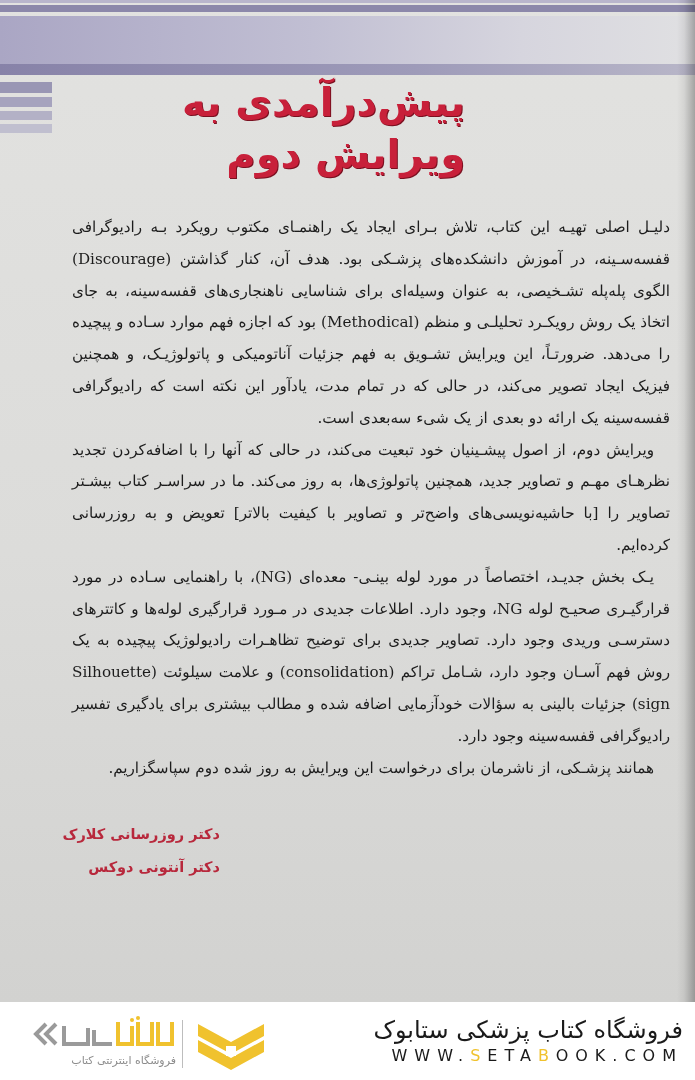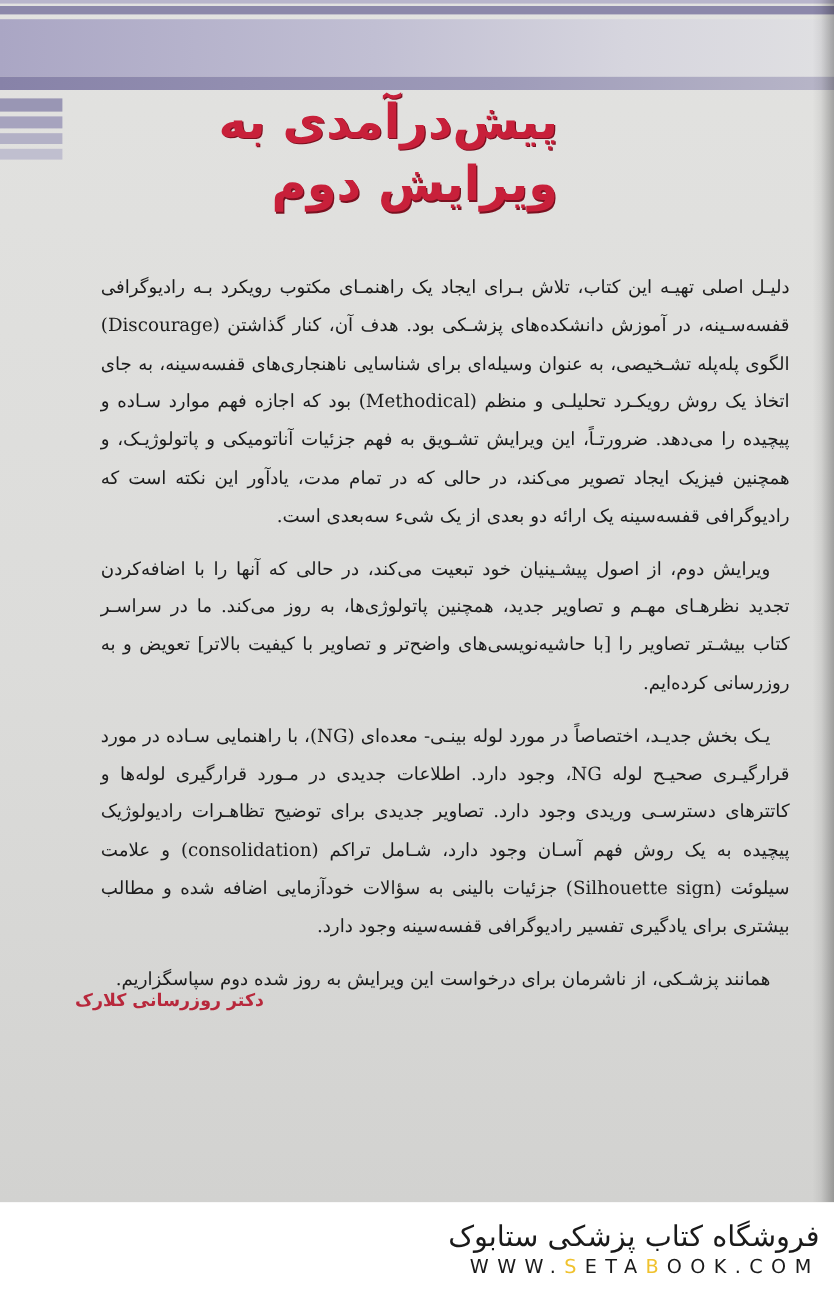--- a/index.html
+++ b/index.html
@@ -35,21 +35,21 @@
       font-size: 40px; line-height: 52px; color: #c8203a;
       text-shadow: 1px 1px 0 #7a1020;
     }
 
     .body-text {
       position: absolute; left: 72px; top: 212px; width: 598px;
       direction: rtl; text-align: justify; text-align-last: right;
       font-family: "DejaVu Serif", serif; font-size: 15.2px; line-height: 31.8px;
       color: #1c1c1c;
     }
-    .body-text p { margin: 12px; }
+    .body-text p { margin: 0; }
     .body-text p.indent { text-indent: 16px; }
 
     .authors {
       position: absolute; left: 60px; top: 818px; width: 160px;
       direction: rtl; text-align: right;
       font-family: "DejaVu Sans", sans-serif; font-weight: bold;
       font-size: 14.5px; line-height: 33px; color: #b8283c;
     }
 
     
@@ -93,20 +93,44 @@
 
   <div class="body-text">
     <p>دلیـل اصلی تهیـه این کتاب، تلاش بـرای ایجاد یک راهنمـای مکتوب رویکرد بـه رادیوگرافی قفسه‌سـینه، در آموزش دانشکده‌های پزشـکی بود. هدف آن، کنار گذاشتن (Discourage) الگوی پله‌پله تشـخیصی، به عنوان وسیله‌ای برای شناسایی ناهنجاری‌های قفسه‌سینه، به جای اتخاذ یک روش رویکـرد تحلیلـی و منظم (Methodical) بود که اجازه فهم موارد سـاده و پیچیده را می‌دهد. ضرورتـاً، این ویرایش تشـویق به فهم جزئیات آناتومیکی و پاتولوژیـک، و همچنین فیزیک ایجاد تصویر می‌کند، در حالی که در تمام مدت، یادآور این نکته است که رادیوگرافی قفسه‌سینه یک ارائه دو بعدی از یک شیء سه‌بعدی است.</p>
     <p class="indent">ویرایش دوم، از اصول پیشـینیان خود تبعیت می‌کند، در حالی که آنها را با اضافه‌کردن تجدید نظرهـای مهـم و تصاویر جدید، همچنین پاتولوژی‌ها، به روز می‌کند. ما در سراسـر کتاب بیشـتر تصاویر را [با حاشیه‌نویسی‌های واضح‌تر و تصاویر با کیفیت بالاتر] تعویض و به روزرسانی کرده‌ایم.</p>
     <p class="indent">یـک بخش جدیـد، اختصاصاً در مورد لوله بینـی- معده‌ای (NG)، با راهنمایی سـاده در مورد قرارگیـری صحیـح لوله NG، وجود دارد. اطلاعات جدیدی در مـورد قرارگیری لوله‌ها و کاتترهای دسترسـی وریدی وجود دارد. تصاویر جدیدی برای توضیح تظاهـرات رادیولوژیک پیچیده به یک روش فهم آسـان وجود دارد، شـامل تراکم (consolidation) و علامت سیلوئت (Silhouette sign) جزئیات بالینی به سؤالات خودآزمایی اضافه شده و مطالب بیشتری برای یادگیری تفسیر رادیوگرافی قفسه‌سینه وجود دارد.</p>
     <p class="indent">همانند پزشـکی، از ناشرمان برای درخواست این ویرایش به روز شده دوم سپاسگزاریم.</p>
   </div>
 
   <div class="authors">
     <div>دکتر روزرسانی کلارک</div>
+    <div>دکتر آنتونی دوکس</div>
   </div>
 </div>
 
 <div class="footer">
+  <div class="logo">
+    <svg class="logo-word" viewBox="0 0 145 36">
+
+      <path d="M14 8 L4 18 L14 28" fill="none" stroke="#9a9a9a" stroke-width="4"></path>
+      <path d="M24 8 L14 18 L24 28" fill="none" stroke="#9a9a9a" stroke-width="4"></path>
+
+      <path d="M32 10 L32 28 L56 28 L56 12" fill="none" stroke="#9a9a9a" stroke-width="4"></path>
+      <path d="M62 14 L62 28 L80 28" fill="none" stroke="#9a9a9a" stroke-width="4"></path>
+
+      <path d="M86 6 L86 28 L100 28 L100 10" fill="none" stroke="#f0c22e" stroke-width="4"></path>
+      <path d="M106 6 L106 28 L120 28 L120 6" fill="none" stroke="#f0c22e" stroke-width="4"></path>
+      <path d="M126 6 L126 28 L140 28 L140 6" fill="none" stroke="#f0c22e" stroke-width="4"></path>
+      <circle cx="100" cy="4" r="2" fill="#f0c22e"></circle>
+      <circle cx="106" cy="2" r="2" fill="#f0c22e"></circle>
+    </svg>
+    <div class="logo-tag">فروشگاه اینترنتی کتاب</div>
+    <div class="logo-divider"></div>
+    <svg class="logo-mark" viewBox="0 0 70 50">
+      <path d="M2 4 L35 22 L68 4 L68 16 L35 34 L2 16 Z" fill="#f0c22e"></path>
+      <path d="M2 20 L35 38 L68 20 L68 32 L35 50 L2 32 Z" fill="#f0c22e"></path>
+      <path d="M30 26 L40 26 L40 36 L30 36 Z" fill="#ffffff"></path>
+    </svg>
+  </div>
 
   <div class="store-name">فروشگاه کتاب پزشکی ستابوک</div>
   <a class="site-url"><span>WWW.</span><span class="hl">S</span><span>ETA</span><span class="hl">B</span><span>OOK.COM</span></a>
 </div>
 
 </body></html>

